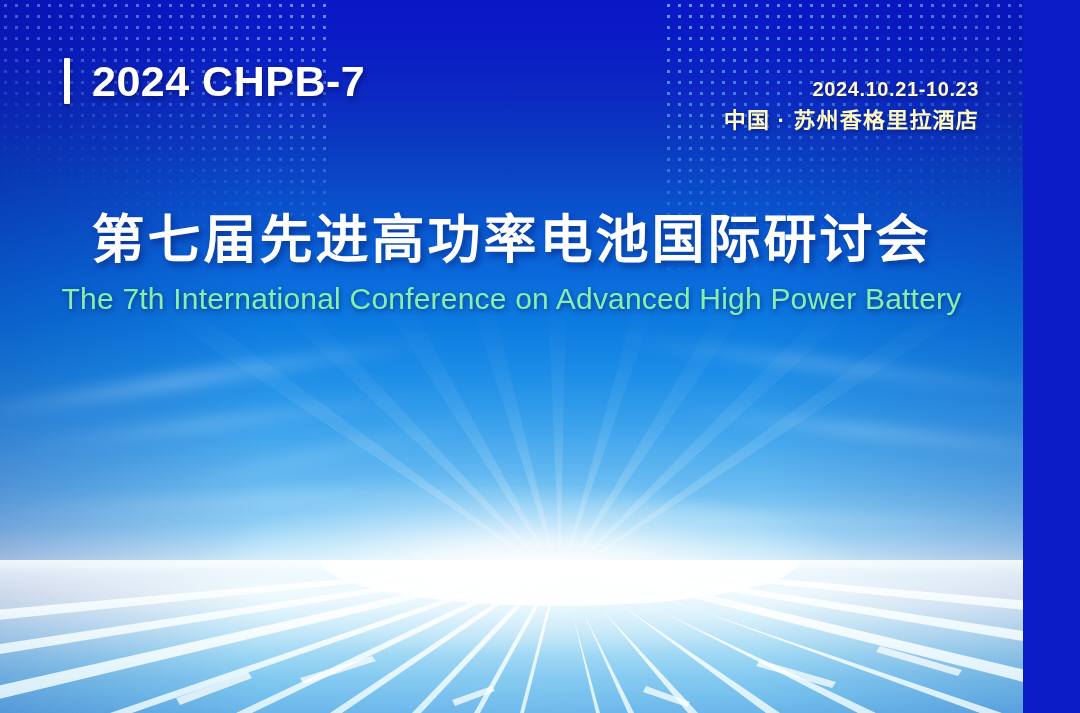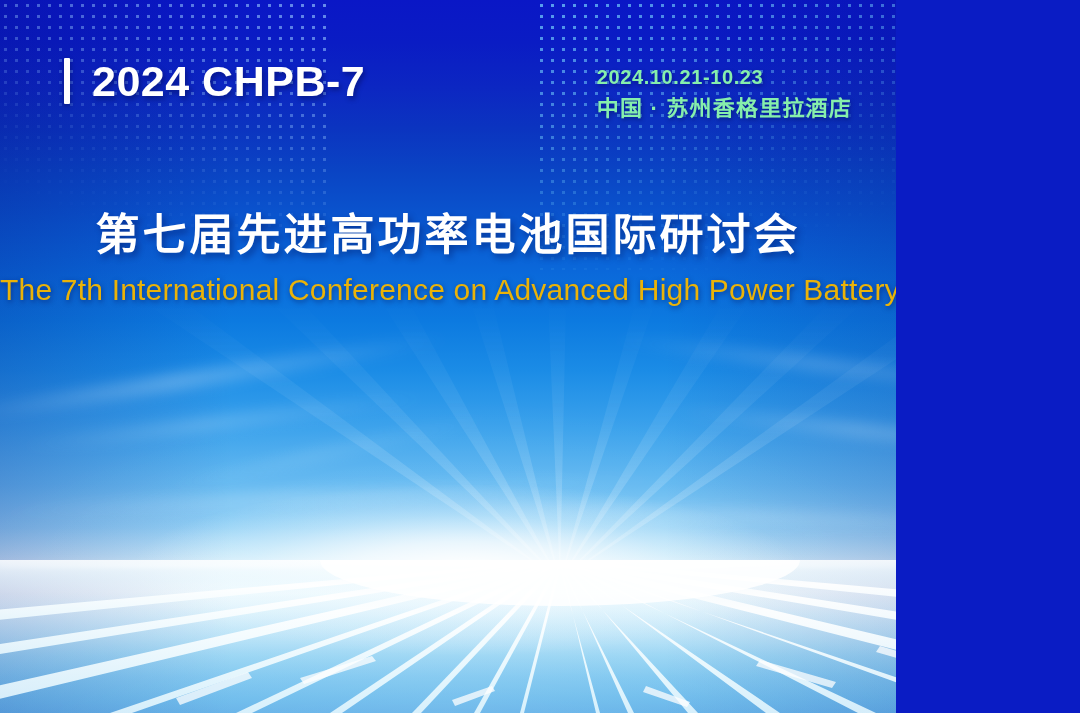--- a/index.html
+++ b/index.html
@@ -7,21 +7,21 @@
     margin: 0;
     padding: 0;
     background: #0a1cc4;
   }
   body {
     font-family: "Liberation Sans", "DejaVu Sans", sans-serif;
   }
 
   .banner {
     position: relative;
-    width: 896px;
+    width: 1023px;
     height: 713px;
     overflow: hidden;
     background: #0a1cc4;
   }
 
   
   .sky {
     position: absolute;
     inset: 0;
     background: linear-gradient(
@@ -166,22 +166,23 @@
     font-weight: bold;
     letter-spacing: 0.5px;
     line-height: 1;
     text-shadow: 2px 3px 5px rgba(2,8,70,0.45);
     white-space: nowrap;
   }
 
   .meta {
     position: absolute;
     right: 44px;
-    top: 64px;
-    color: #86efac;
+    top: 76px;
+    text-align: right;
+    color: #fef9c3;
   }
   .meta-date {
     font-size: 20px;
     font-weight: bold;
     letter-spacing: 0.6px;
     line-height: 1.35;
     text-shadow: 1px 2px 4px rgba(2,8,70,0.45);
     white-space: nowrap;
   }
   .meta-venue {
@@ -195,30 +196,30 @@
   }
 
   .headline {
     position: absolute;
     left: 0; right: 0;
     top: 212px;
     text-align: center;
   }
   .title-cn {
     color: #ffffff;
-    font-size: 44px;
+    font-size: 53px;
     font-weight: bold;
     letter-spacing: 3px;
     line-height: 1.06;
     text-shadow: 3px 4px 6px rgba(3,12,80,0.42);
     white-space: nowrap;
   }
   .title-en {
     margin-top: 14px;
-    color: #eab308;
+    color: #86efac;
     font-size: 30px;
     font-weight: normal;
     letter-spacing: 0.2px;
     line-height: 1.15;
     text-shadow: 1px 2px 5px rgba(3,12,80,0.5);
     white-space: nowrap;
   }
 </style>
 </head>
 <body>

